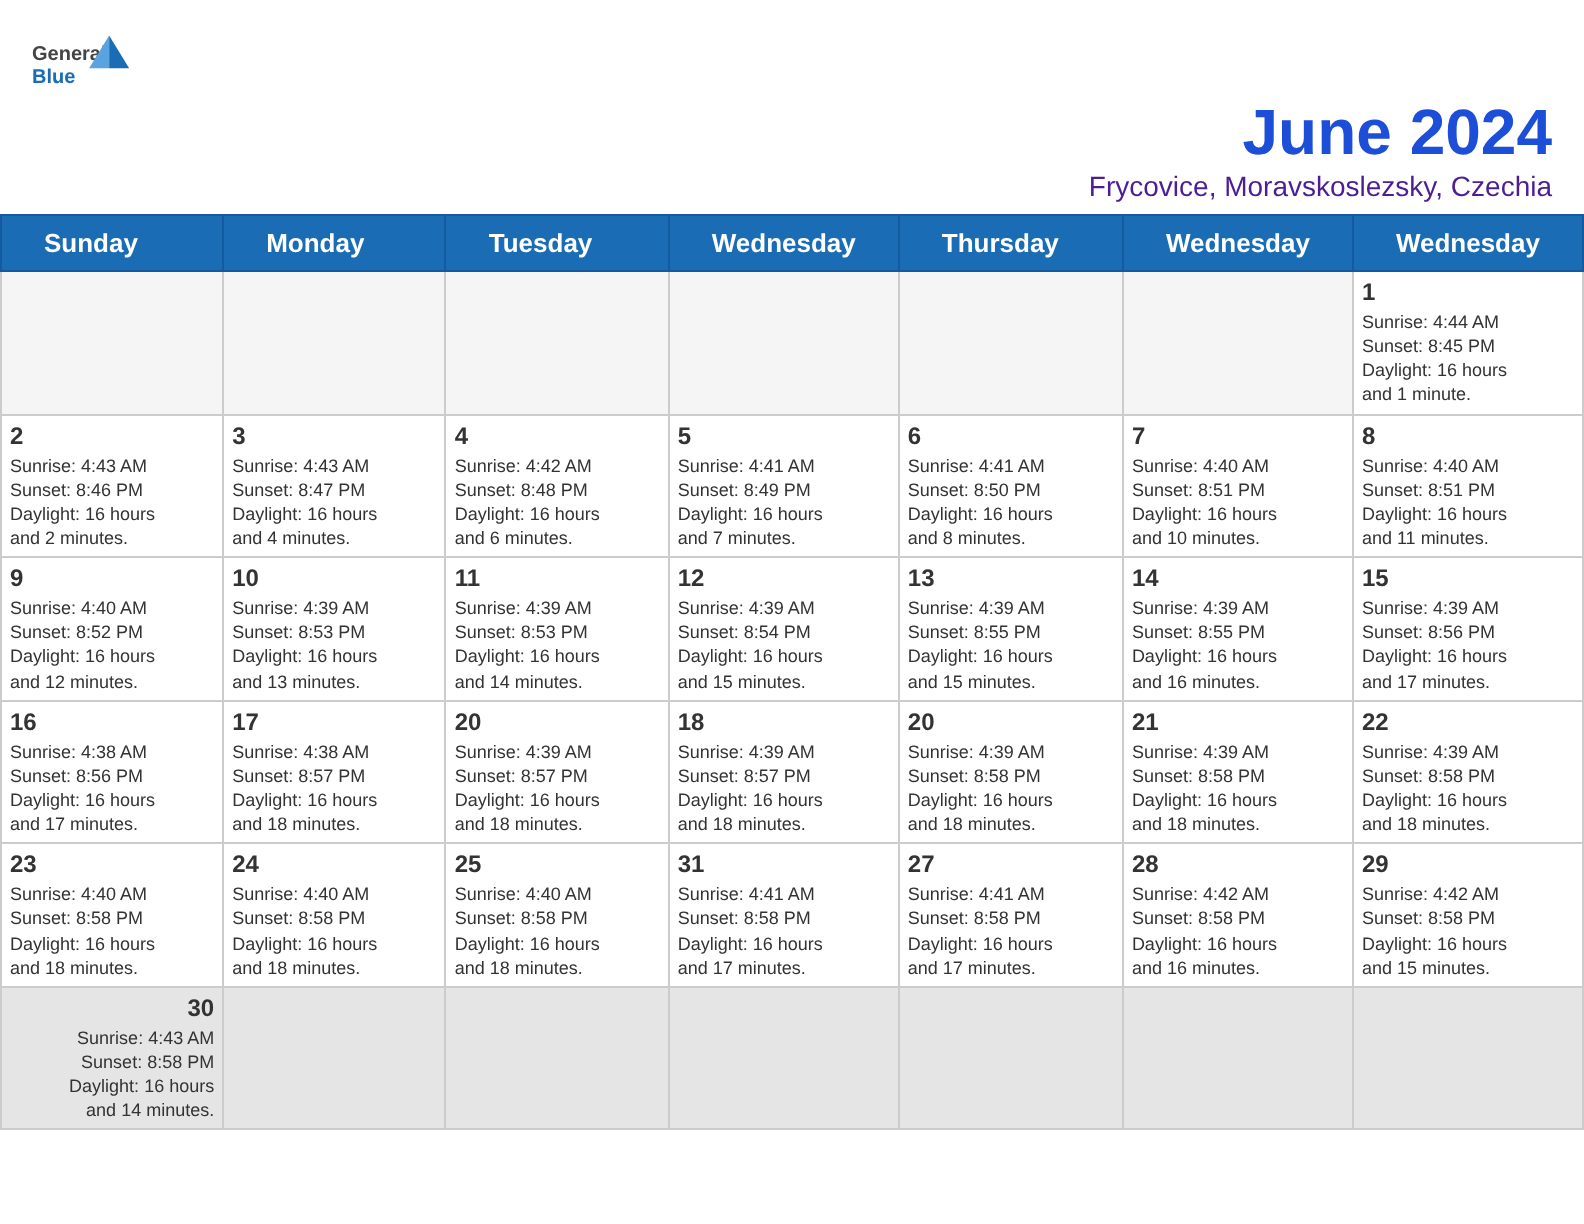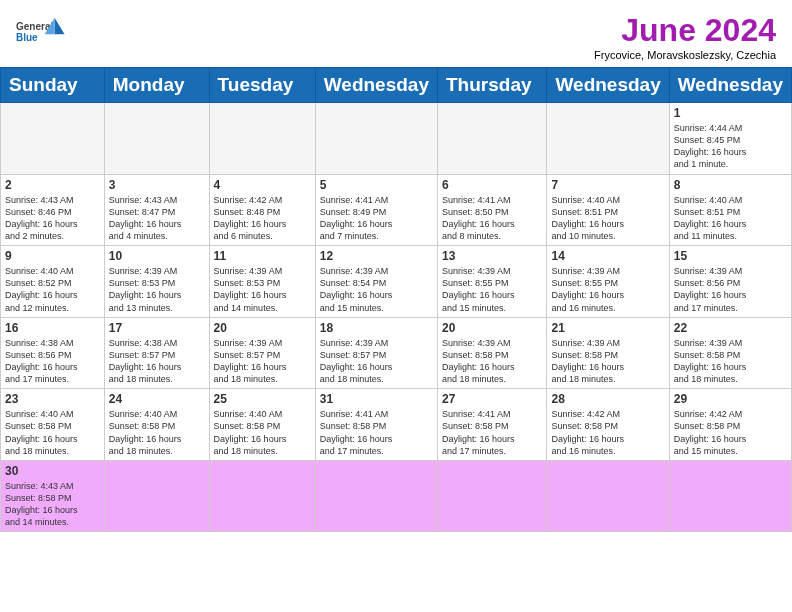--- a/index.html
+++ b/index.html
@@ -23,38 +23,39 @@
     .logo-icon {
       width: 50px;
       height: 40px;
     }
     .title-area {
       text-align: right;
     }
     .month-title {
       font-size: 32px;
       font-weight: bold;
-      color: #a21caf;
+      color: #1d4ed8;
+      margin-top: 36px;
     }
     .subtitle {
-      font-size: 11px;
-      color: #000000;
+      font-size: 14px;
+      color: #4c1d95;
     }
     .calendar {
       width: 100%;
       border-collapse: collapse;
       border: 1px solid #ccc;
       margin: 0 0 0 0;
     }
     .calendar th {
       background: #1a6db5;
       color: #fff;
-      font-size: 19px;
+      font-size: 13px;
       font-weight: bold;
-      padding: 6px 8px;
+      padding: 6px 21px;
       text-align: left;
       border: 1px solid #1559a0;
     }
     .calendar td {
       vertical-align: top;
       padding: 3px 4px 3px 4px;
       border: 1px solid #ccc;
       font-size: 9.5px;
       color: #333;
       width: 113px;
@@ -69,21 +70,22 @@
       font-weight: bold;
       display: block;
       margin-bottom: 2px;
     }
     .day-info {
       font-size: 9px;
       color: #333;
       line-height: 1.35;
     }
     .calendar tr:last-child td {
-      background: #f0abfc;
+      background: #e5e5e5;
+      text-align: right;
     }
     .calendar td.has-data {
       background: #fff;
     }
   </style>
 </head>
 <body>
 
 <div class="header">
   <div class="logo-area">

